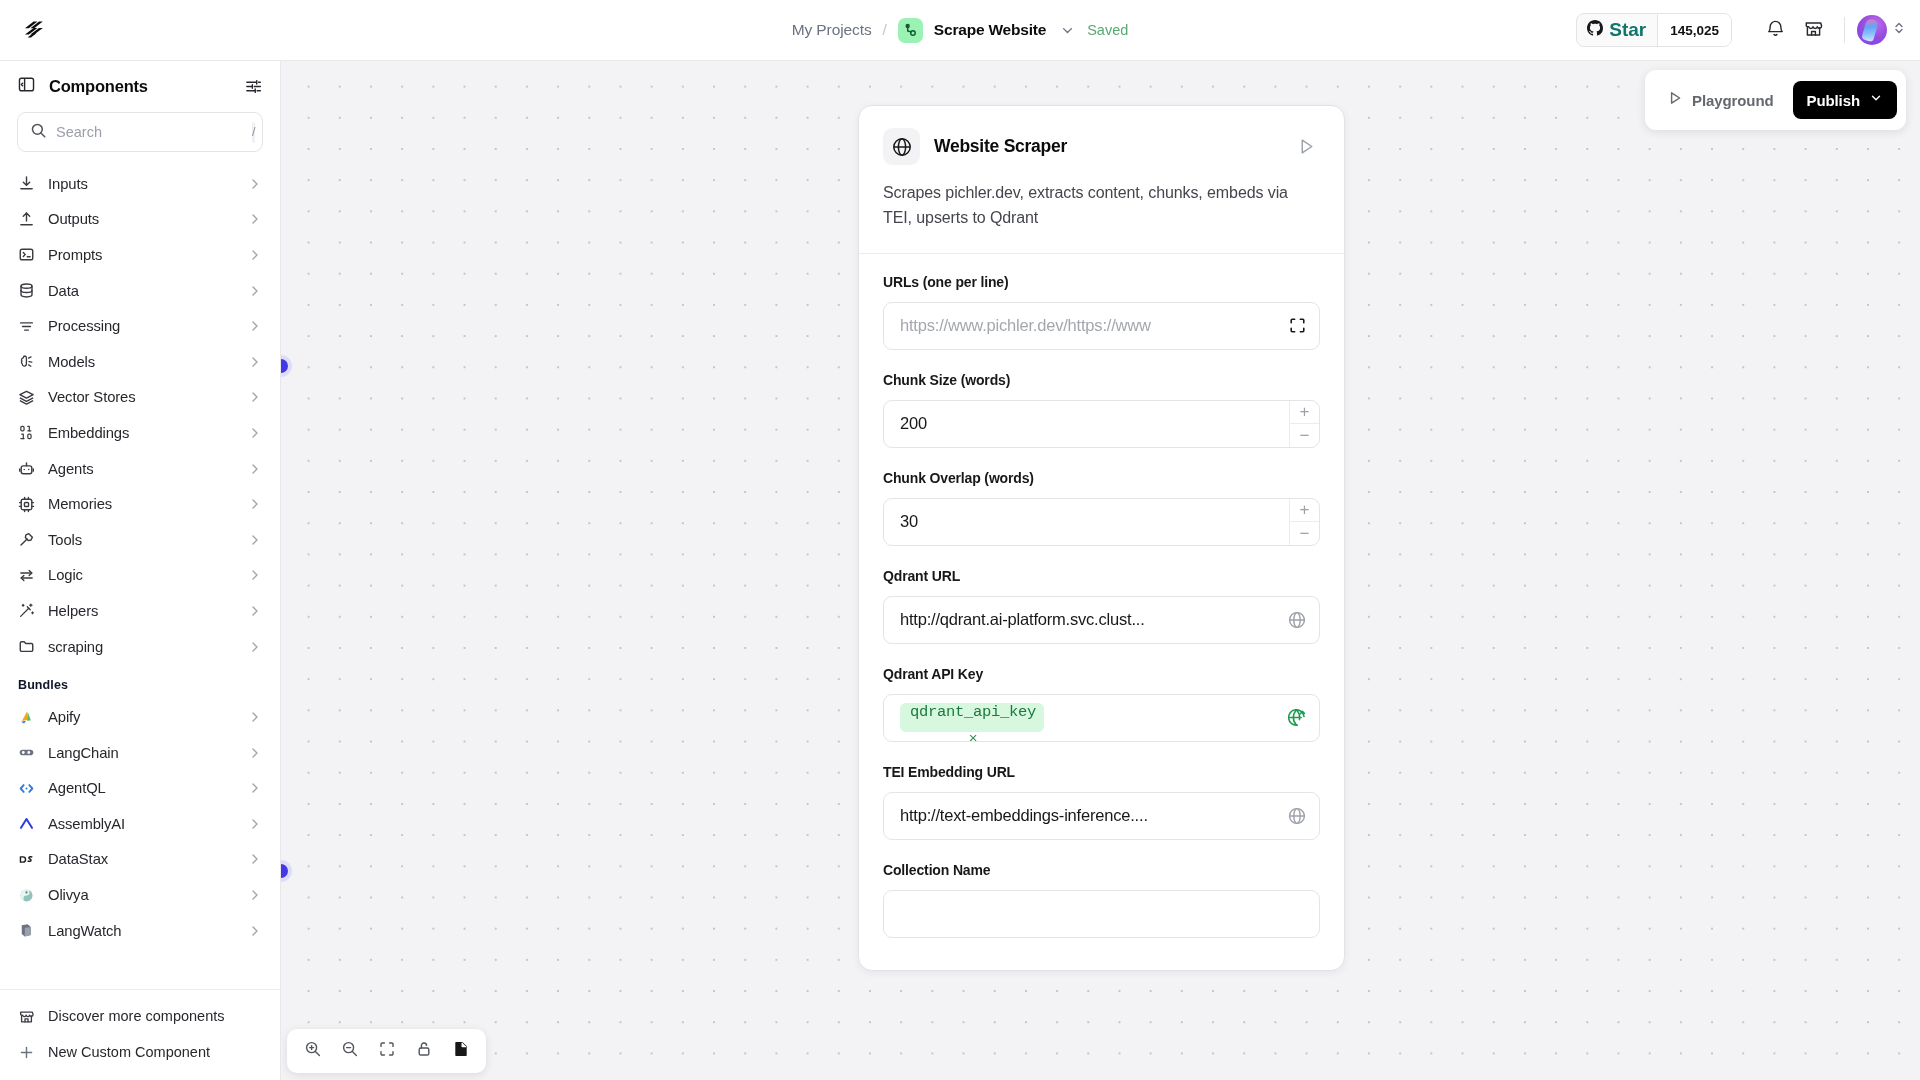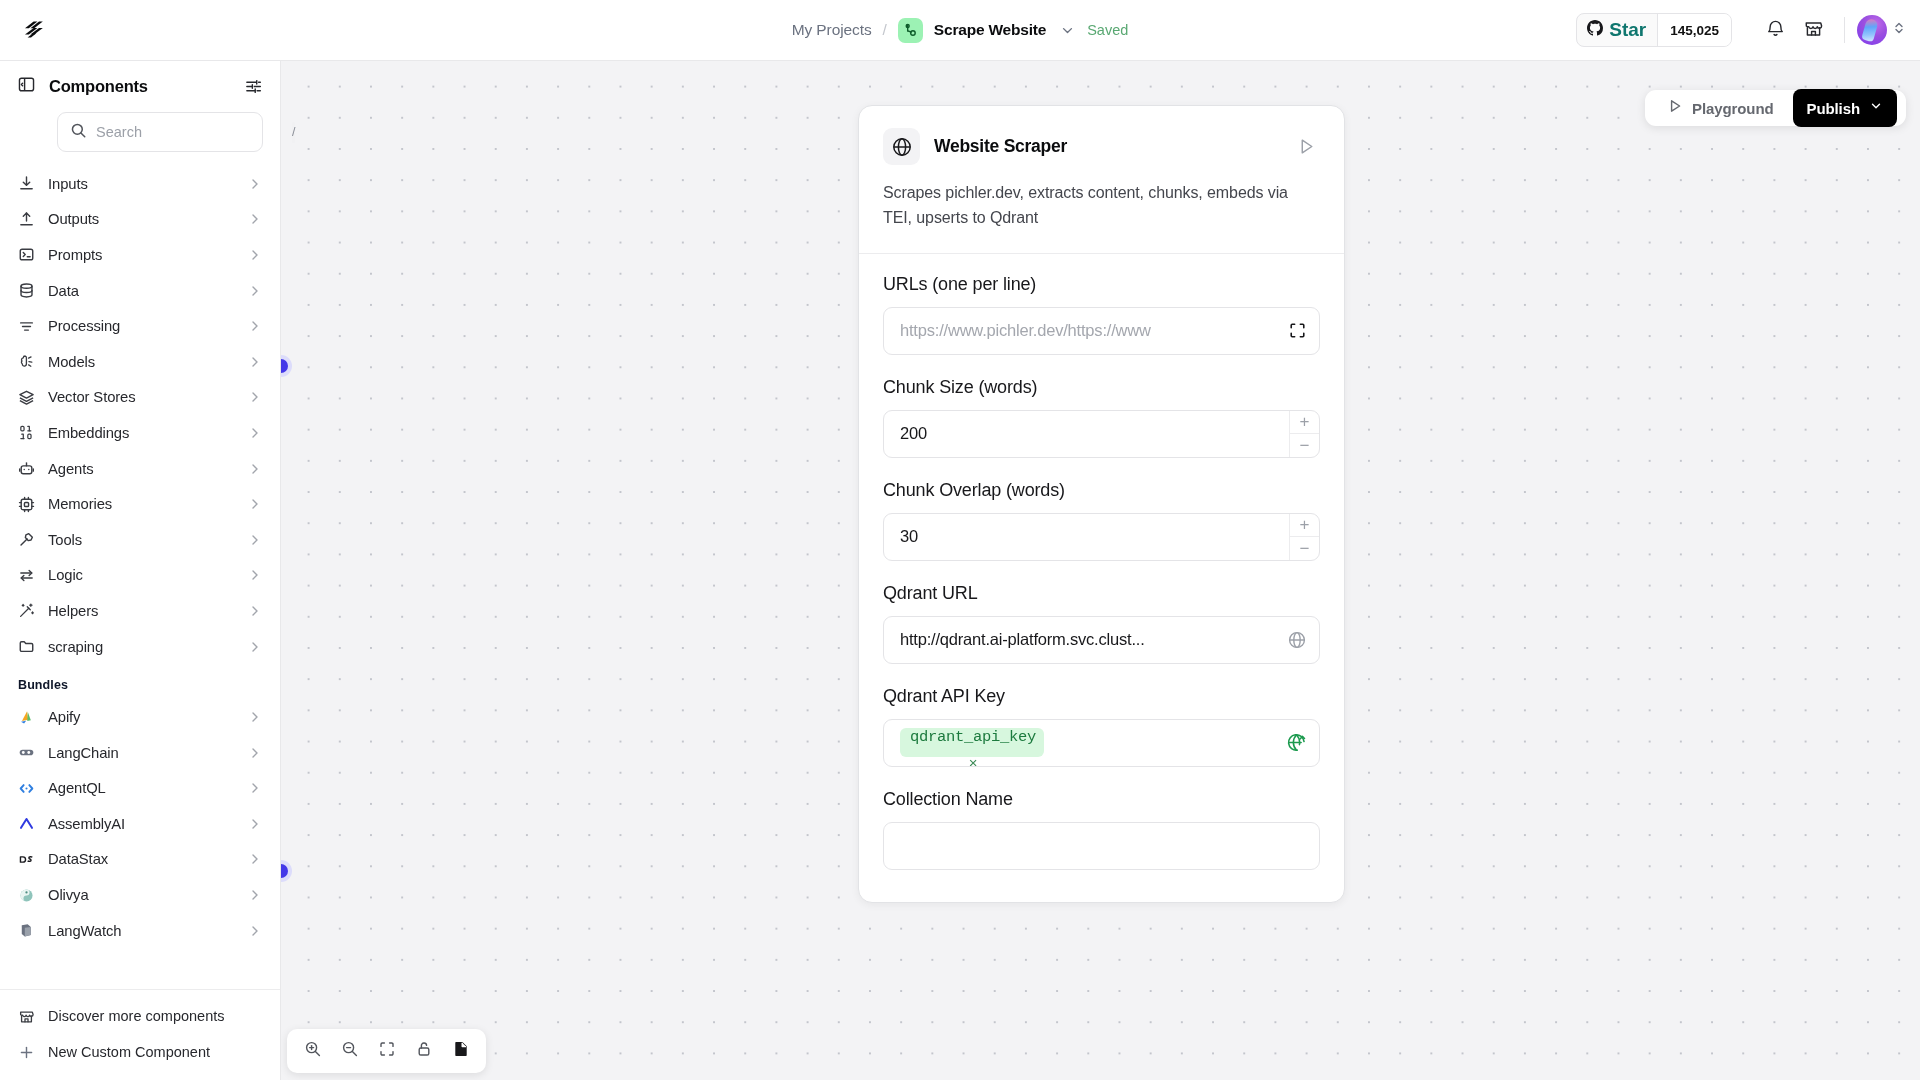--- a/index.html
+++ b/index.html
@@ -83,21 +83,21 @@
   }
   .sb-head {
     display: flex; align-items: center; padding: 14px 17px 10px 17px; gap: 13px;
   }
   .sb-title { font-size: 16.5px; font-weight: bold; color: #0b0c0e; letter-spacing: -.2px; }
   .sb-head-spacer { flex: 1; }
   .sb-head-icon { cursor: pointer; display: flex; }
   .sb-search-wrap { padding: 4px 17px 14px 17px; }
   .sb-search {
     display: flex; align-items: center; height: 40px; border: 1px solid #e4e4e7;
-    border-radius: 9px; padding: 0 10px 0 12px; gap: 9px; background: #fff; margin-left: 40px;
+    border-radius: 9px; padding: 0 10px 0 12px; gap: 9px; background: #fff;
   }
   .sb-search input {
     flex: 1; border: 0; outline: 0; font-size: 14.5px; color: #18181b;
     font-family: inherit; background: transparent;
   }
   .sb-search input::placeholder { color: #9ca0a8; }
   .slash-key {
     width: 20px; height: 21px; border-radius: 5px; background: #f1f1f3;
     display: flex; align-items: center; justify-content: center;
     font-size: 12.5px; color: #8b8f98;
@@ -125,25 +125,24 @@
   .canvas {
     position: absolute; left: 281px; top: 61px; width: 1639px; height: 1019px;
     background-color: #f3f3f5;
     background-image: radial-gradient(circle, #c3c5cc 1.2px, transparent 1.3px);
     background-size: 31.2px 31.2px; background-position: 12px 10px;
     overflow: hidden;
   }
 
   
   .canvas-actions {
-    position: absolute; right: 14px; top: 9px; height: 36px;
+    position: absolute; right: 14px; top: 9px; height: 60px;
     background: #fff; border-radius: 11px; display: flex; align-items: center;
     padding: 0 9px; gap: 6px; box-shadow: 0 2px 10px rgba(16,18,24,.10);
     z-index: 20;
-    margin-top: 20px;
   }
   .btn-playground {
     display: flex; align-items: center; gap: 9px; height: 38px; padding: 0 13px;
     border-radius: 8px; cursor: pointer; background: transparent;
   }
   .btn-playground-lbl { font-size: 15px; font-weight: bold; color: #65686f; letter-spacing: -.1px; }
   .btn-publish {
     display: flex; align-items: center; gap: 9px; height: 38px; padding: 0 14px;
     border-radius: 8px; background: #000; cursor: pointer;
   }
@@ -176,21 +175,21 @@
   .node-title { flex: 1; font-size: 17.5px; font-weight: bold; color: #0b0c0e; letter-spacing: -.25px; }
   .node-run { cursor: pointer; display: flex; padding: 4px; }
   .node-desc {
     margin-top: 15px; font-size: 16px; line-height: 1.58; color: #44464d;
     letter-spacing: -.1px;
   }
   .node-body { border-top: 1px solid #ececee; padding: 20px 24px 26px 24px; }
   .field { margin-bottom: 22px; }
   .field:last-child { margin-bottom: 6px; }
   .field-label {
-    font-size: 18px; font-weight: normal; color: #18181b;
+    font-size: 14px; font-weight: bold; color: #18181b;
     margin-bottom: 12px; letter-spacing: -.15px;
   }
   .inp {
     position: relative; height: 48px; border: 1px solid #e4e4e7; border-radius: 9px;
     background: #fff; display: flex; align-items: center; padding: 0 12px 0 16px;
     overflow: hidden;
   }
   .inp-text {
     flex: 1; font-size: 16.5px; color: #18181b; white-space: nowrap; overflow: hidden;
     letter-spacing: -.2px;
@@ -839,20 +838,33 @@
                 <path d="M17.2 9.1A7.4 7.4 0 1 0 10.8 17.3"></path>
                 <path d="M2.8 10h11.6"></path>
                 <path d="M10 2.6c2 2.2 3 4.8 3 7.4 0 .7-.07 1.4-.2 2.1"></path>
                 <path d="M10 2.6C8 4.8 7 7.4 7 10s1 5.2 3 7.4"></path>
                 <path d="M13.4 6.6 L15.6 4.2 L17.6 6.2"></path>
               </svg>
             </span>
           </div>
         </div>
 
+        <div class="field">
+          <div class="field-label">TEI Embedding URL</div>
+          <div class="inp">
+            <span class="inp-text">http://text-embeddings-inference....</span>
+            <span class="inp-endico">
+              <svg width="20" height="20" viewBox="0 0 20 20" fill="none" stroke="#9ca0a8" stroke-width="1.4">
+                <circle cx="10" cy="10" r="7.4"></circle>
+                  <path d="M2.6 10h14.8"></path>
+                <ellipse cx="10" cy="10" rx="3.2" ry="7.4"></ellipse>
+              </svg>
+            </span>
+          </div>
+        </div>
 
         <div class="field">
           <div class="field-label">Collection Name</div>
           <div class="inp">
             <span class="inp-text"></span>
           </div>
         </div>
 
       </div>
     </div>

